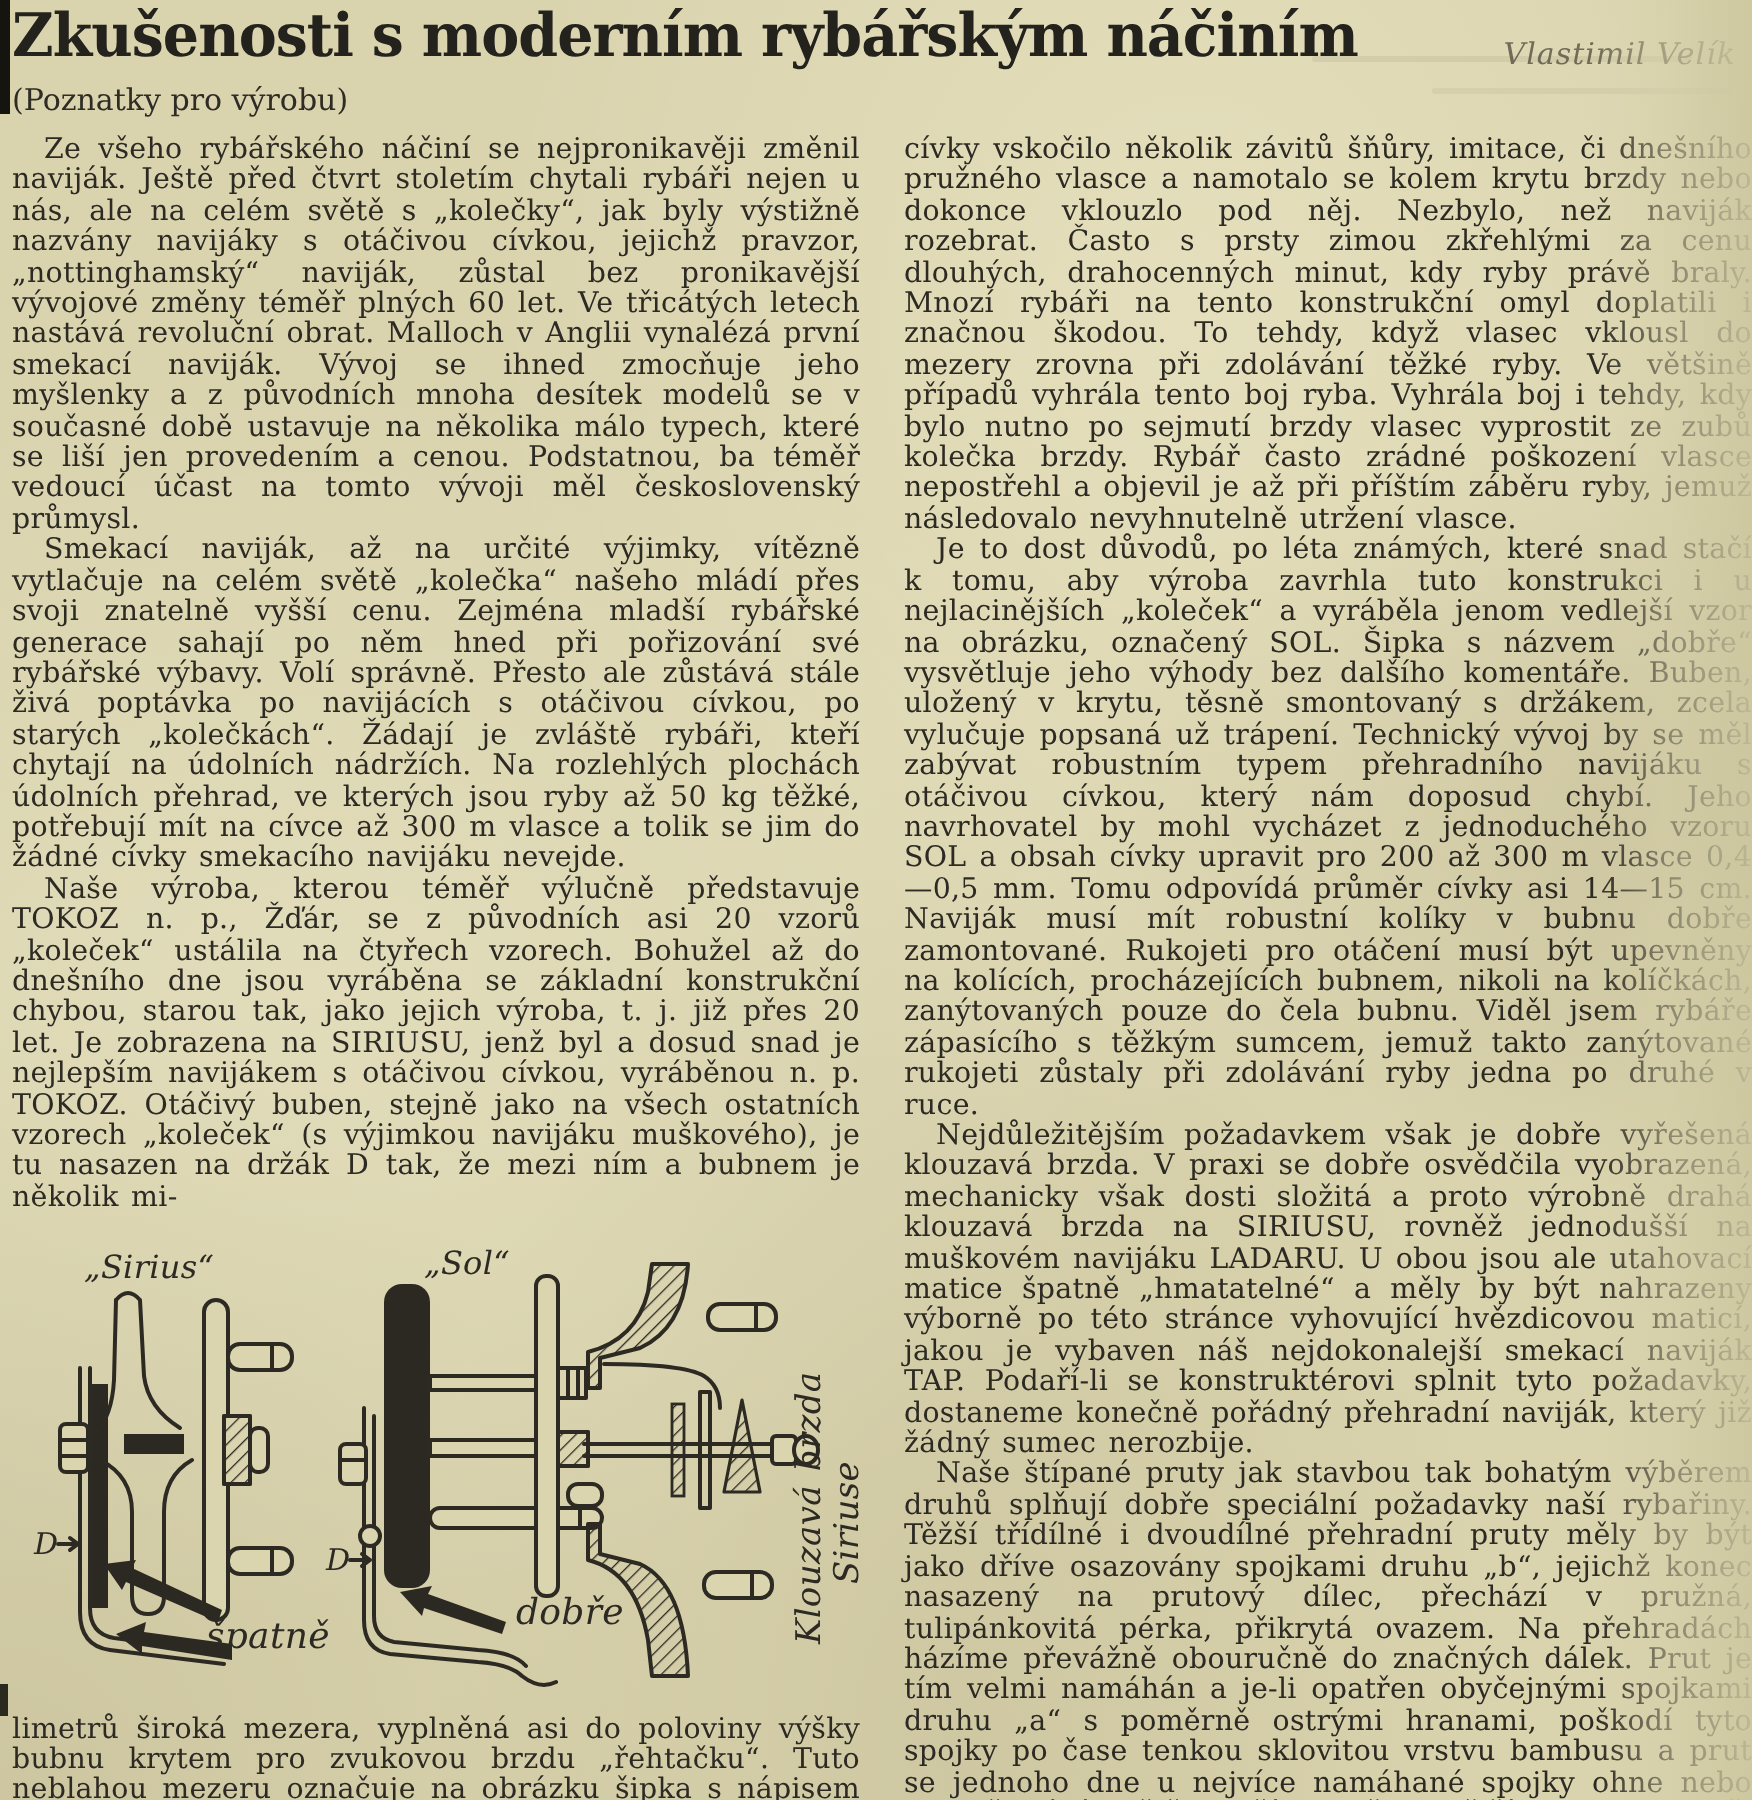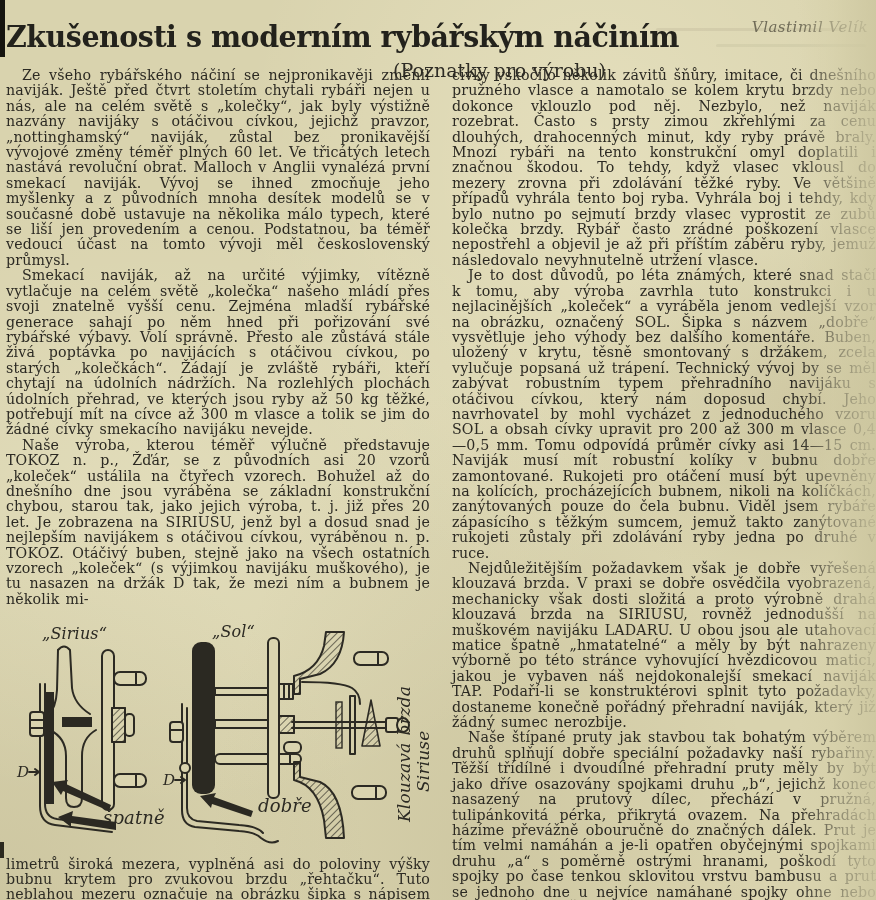--- a/index.html
+++ b/index.html
@@ -8,32 +8,32 @@
     font-family:"DejaVu Serif", serif;
     background-color:#d9d3ae;
     background-image:
       radial-gradient(ellipse at 68% 18%, rgba(255,250,222,0.30), transparent 42%),
       radial-gradient(ellipse at 18% 55%, rgba(255,252,228,0.22), transparent 45%),
       radial-gradient(ellipse at 100% 45%, rgba(140,128,85,0.22), transparent 28%),
       radial-gradient(ellipse at 55% 98%, rgba(150,140,100,0.16), transparent 40%),
       radial-gradient(ellipse at 0% 100%, rgba(150,140,100,0.18), transparent 30%);
     color:#2c2a23;
   }
-  .header{position:relative;padding:20px 0 0 6px;height:66px;}
+  .header{position:relative;padding:2px 0 0 6px;height:66px;}
   .title{
     font-size:30px;font-weight:bold;letter-spacing:-0.5px;line-height:1.1;
     transform:scaleX(0.95);transform-origin:left top;white-space:nowrap;
     color:#23221c;
   }
   .author{
     position:absolute;top:18px;right:8px;font-style:italic;font-size:15px;
     color:#5e5a49;opacity:0.85;letter-spacing:0.5px;
   }
   .subtitle{
-    width:600px;text-align:right;font-size:19px;margin-top:6px;color:#2e2c25;
+    width:600px;text-align:left;font-size:15px;margin-top:6px;color:#2e2c25;
   }
   .columns{
     position:absolute;top:68px;left:6px;display:flex;gap:22px;
   }
   .col{width:424px;font-size:14.2px;line-height:15.4px;text-align:justify;
        letter-spacing:0.15px;word-spacing:1.5px;}
   .col p{margin:0;text-indent:16px;}
   .col p.noindent{text-indent:0;}
   .figure-wrap{margin:17px 0 3px 0;}
   .hand{font-style:italic;font-family:"DejaVu Serif",serif;fill:#2c2a23;}

